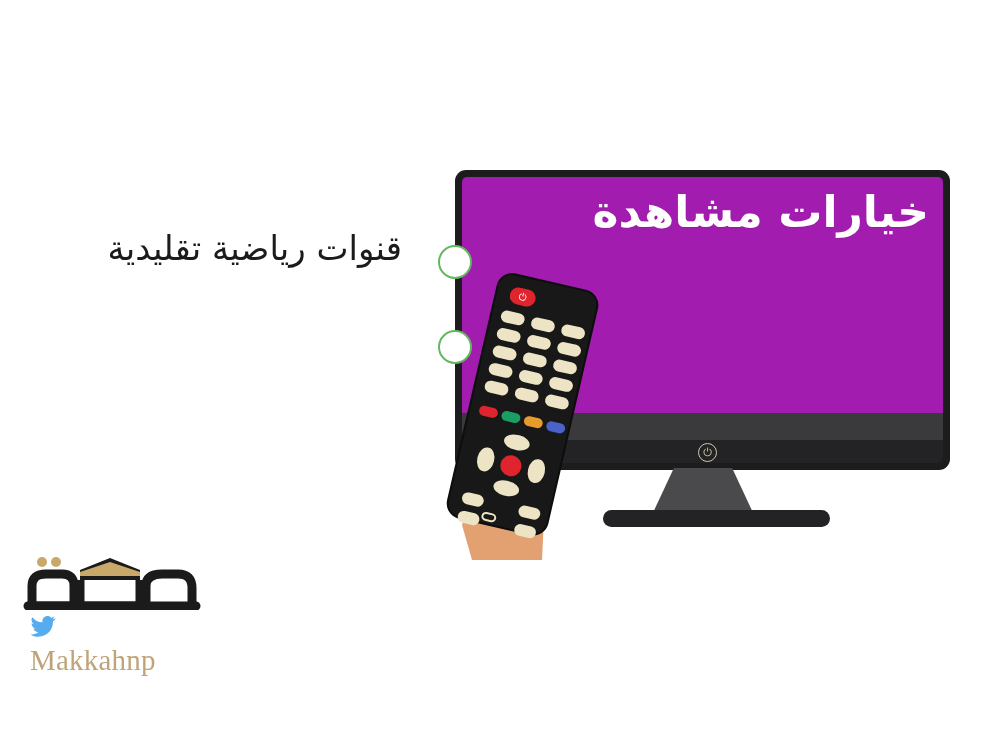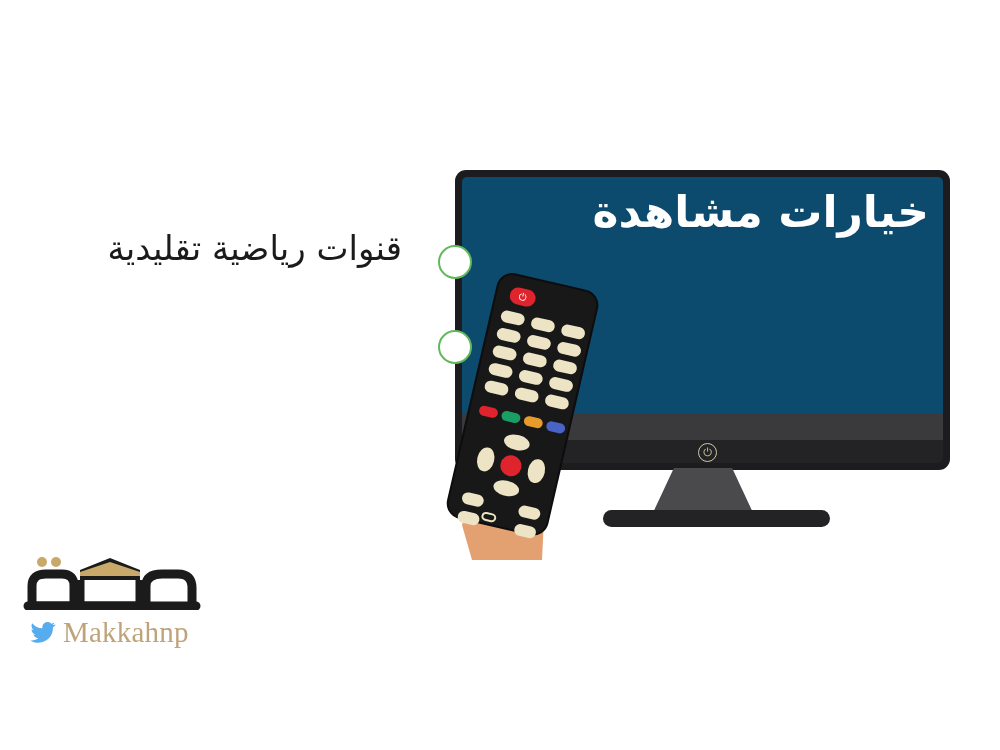--- a/index.html
+++ b/index.html
@@ -14,21 +14,21 @@
   #stage{position:absolute;left:0;top:0;width:1000px;height:750px;background:#fff;}
 
   
   .tv-wrap{position:absolute;left:455px;top:170px;width:495px;height:345px;}
   .tv-frame{
     position:absolute;left:0;top:0;width:495px;height:300px;
     background:#1c1c1e;border-radius:11px;
   }
   .tv-screen{
     position:absolute;left:7px;top:7px;width:481px;height:236px;
-    background:#0c4a6e;border-radius:5px 5px 0 0;overflow:hidden;
+    background:#a21caf;border-radius:5px 5px 0 0;overflow:hidden;
   }
   .tv-bezel-mid{
     position:absolute;left:7px;top:243px;width:481px;height:27px;
     background:#3a3a3c;
   }
   .tv-bezel-low{
     position:absolute;left:7px;top:270px;width:481px;height:23px;
     background:#232325;border-radius:0 0 5px 5px;
   }
   .tv-power{
@@ -130,21 +130,21 @@
     background:#e3a172;
     z-index:8;
     clip-path:polygon(52% 0%,78% 10%,84% 38%,80% 100%,10% 100%,0% 74%,14% 40%,30% 12%);
     border-radius:0 18px 0 0;
   }
 
   
   .logo{position:absolute;left:22px;top:540px;width:190px;height:120px;}
   .logo-mark{position:relative;width:180px;height:70px;}
   .logo-caption{
-    display:flex;align-items:center;gap:7px;margin-top:6px;padding-left:8px;
+    display:flex;gap:7px;margin-top:6px;padding-left:8px;flex-direction:column;
   }
   .tw-bird{width:26px;height:21px;flex:0 0 auto;}
   .logo-handle{
     font-family:"Liberation Serif","DejaVu Serif",serif;
     font-size:29px;color:#bfa47a;letter-spacing:0.2px;
   }
 </style>
 </head>
 <body>
 

